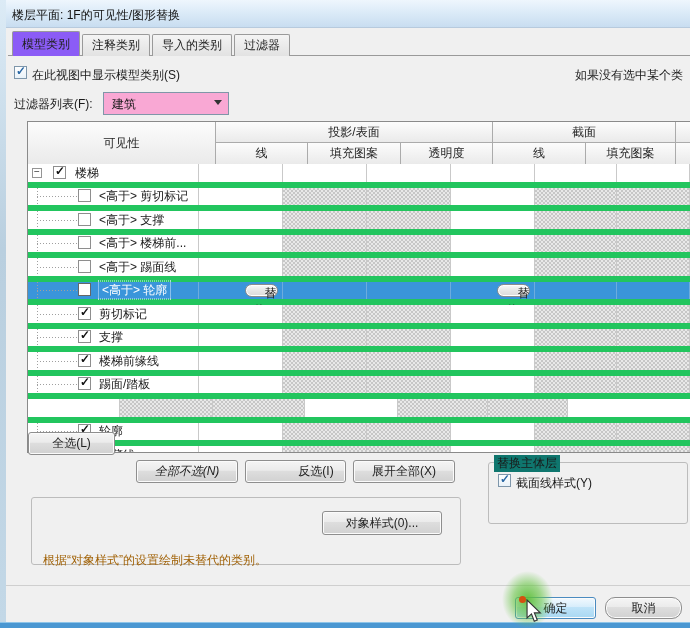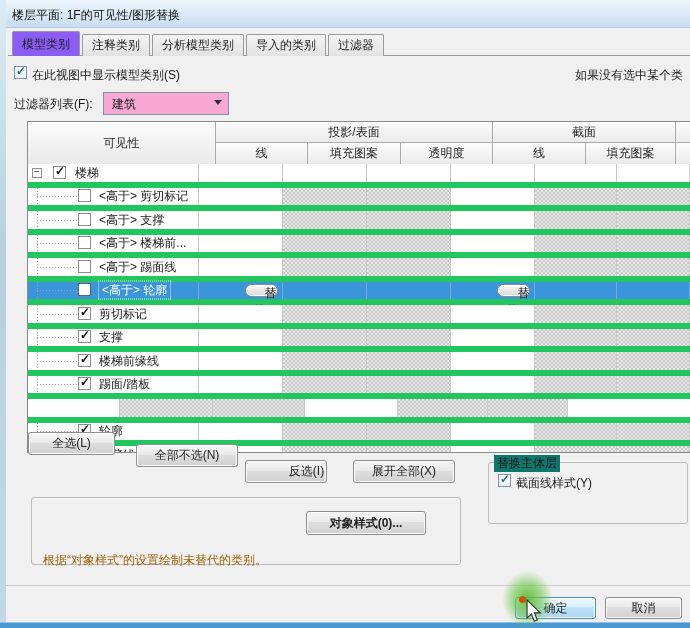--- a/index.html
+++ b/index.html
@@ -103,21 +103,20 @@
 
 <div class="titlebar">
   <span class="title">楼层平面: 1F的可见性/图形替换</span>
 </div>
 
 <div class="dialog-body"></div>
 
 <div class="tabs">
   <div class="tab active">模型类别</div>
   <div class="tab">注释类别</div>
-  <div class="tab">分析模型类别</div>
   <div class="tab">导入的类别</div>
   <div class="tab">过滤器</div>
 </div>
 <div class="tabline"></div>
 
 <div class="axbox checked" style="left:14px; top:66px;"></div>
 <div class="toplabel" style="left:32px; top:67px;">在此视图中显示模型类别(S)</div>
 <div class="note-right">如果没有选中某个类</div>
 
 <div class="toplabel" style="left:14px; top:96px;">过滤器列表(F):</div>
@@ -315,35 +314,35 @@
         <div class="cell c2 hatch"></div>
         <div class="cell c3 hatch"></div>
         <div class="cell c4"></div>
         <div class="cell c5 hatch"></div>
         <div class="cell c6 hatch"></div>
       </div>
     </div>
 </div>
 
 <div class="w7btn" style="left:28px;  top:432px; width:87px;">全选(L)</div>
-<div class="w7btn" style="left:136px; top:444px; width:102px;">全部不选(N)</div>
-<div class="w7btn" style="left:245px; top:460px; width:82px;padding-left:41px;">反选(I)</div>
+<div class="w7btn" style="left:136px; top:460px; width:102px;font-style:italic;">全部不选(N)</div>
+<div class="w7btn" style="left:245px; top:460px; width:101px;padding-left:41px;">反选(I)</div>
 <div class="w7btn" style="left:353px; top:460px; width:102px;text-align:center;">展开全部(X)</div>
 
 <div class="groupbox" style="left:488px; top:462px; width:200px; height:62px;"></div>
 <div class="grouplabel" style="left:494px; top:455px;">替换主体层</div>
 <div class="axbox checked" style="left:498px; top:474px;"></div>
 <div class="toplabel" style="left:516px; top:475px;">截面线样式(Y)</div>
 
 <div class="groupbox" style="left:31px; top:497px; width:430px; height:68px;"></div>
 <div class="desc">根据“对象样式”的设置绘制未替代的类别。</div>
-<div class="w7btn" style="left:306px; top:511px; width:120px; height:24px; line-height:22px;font-weight:bold;">对象样式(0)...</div>
+<div class="w7btn" style="left:322px; top:511px; width:120px; height:24px; line-height:22px;">对象样式(0)...</div>
 
 <div style="position:absolute; left:6px; top:585px; width:684px; height:1px; background:#cfcfcf;"></div>
 
 <div class="w7btn btn-default" style="left:515px; top:597px; width:81px; height:22px; line-height:20px; z-index:1;">确定</div>
-<div class="w7btn" style="left:605px; top:597px; width:77px; height:22px; line-height:20px; z-index:1;">取消</div>
+<div class="w7btn" style="left:605px; top:597px; width:77px; height:22px; line-height:20px; z-index:1;border-radius:10px;">取消</div>
 
 <div class="click-glow"></div>
 <div class="click-dot"></div>
 <svg class="cursor" width="16" height="24" viewBox="0 0 12 19">
   <path d="M0.5 0.8 L0.5 15 L4 11.8 L6.2 17.6 L8.6 16.6 L6.3 11 L11 11 Z" fill="#ffffff" stroke="#333" stroke-width="0.9"></path>
 </svg>
 
 </body></html>

